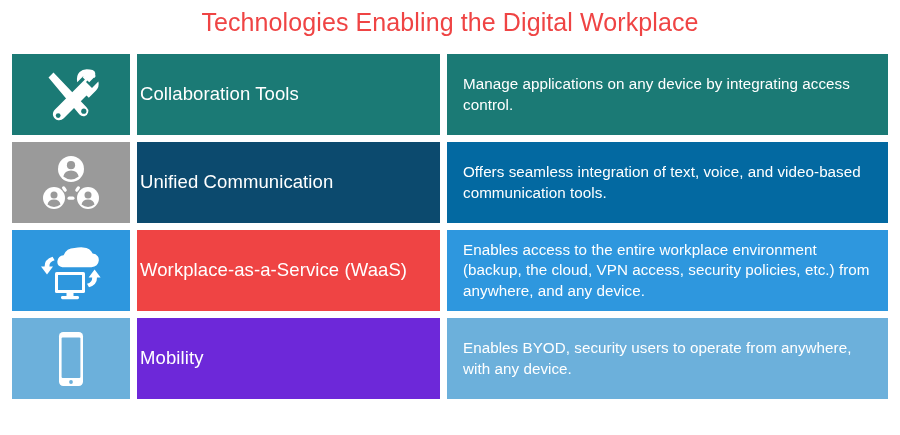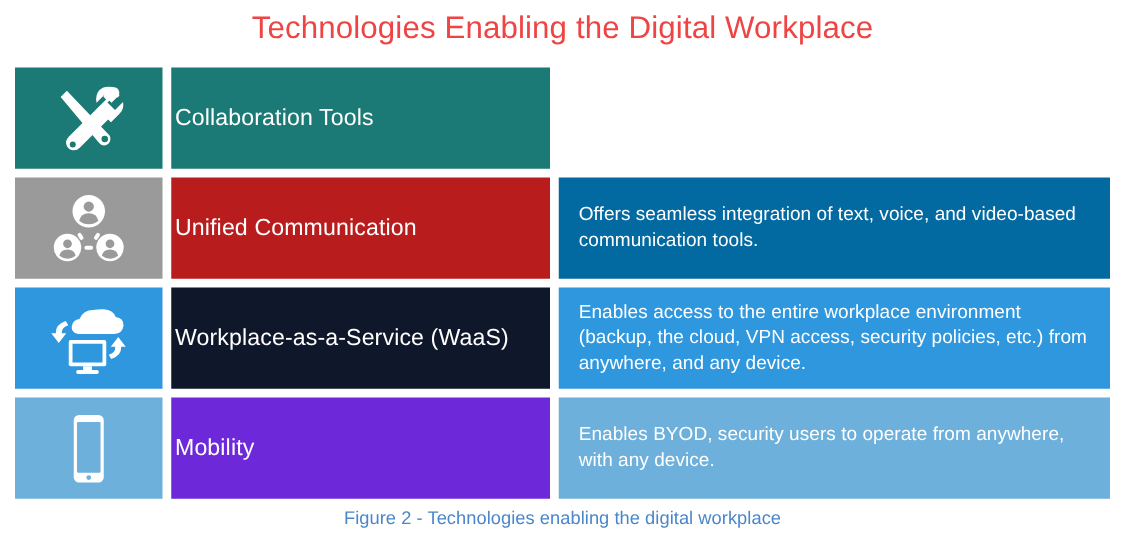--- a/index.html
+++ b/index.html
@@ -115,20 +115,23 @@
               <circle cx="19.2" cy="49.6" r="2.4" fill="#1b7a75"></circle>
             </g>
           </svg>
         </span>
       </div>
       <div class="gap"></div>
       <div class="cell-label" style="background:#1b7a75">
         <span>Collaboration Tools</span>
       </div>
       <div class="gap"></div>
+      <div class="cell-desc" style="background:#1b7a75">
+        <span>Manage applications on any device by integrating access control.</span>
+      </div>
     </div>
 
     <div class="row row-2">
       <div class="cell-icon" style="background:#9a9a9a">
         <span>
           <svg width="62" height="58" viewBox="0 0 62 58" aria-hidden="true">
             <g fill="#ffffff">
               <circle cx="31" cy="15" r="13"></circle>
               <circle cx="14" cy="44" r="11"></circle>
               <circle cx="48" cy="44" r="11"></circle>
@@ -141,21 +144,21 @@
               <path d="M31 16.6 Q24.6 16.6 23.3 22.6 Q26.6 25.4 31 25.4 Q35.4 25.4 38.7 22.6 Q37.4 16.6 31 16.6 Z"></path>
               <circle cx="14" cy="41" r="3.5"></circle>
               <path d="M14 45.6 Q8.6 45.6 7.5 50.6 Q10.4 52.9 14 52.9 Q17.6 52.9 20.5 50.6 Q19.4 45.6 14 45.6 Z"></path>
               <circle cx="48" cy="41" r="3.5"></circle>
               <path d="M48 45.6 Q42.6 45.6 41.5 50.6 Q44.4 52.9 48 52.9 Q51.6 52.9 54.5 50.6 Q53.4 45.6 48 45.6 Z"></path>
             </g>
           </svg>
         </span>
       </div>
       <div class="gap"></div>
-      <div class="cell-label" style="background:#b91c1c">
+      <div class="cell-label" style="background:#0c4a6e">
         <span>Unified Communication</span>
       </div>
       <div class="gap"></div>
       <div class="cell-desc" style="background:#0369a1">
         <span>Offers seamless integration of text, voice, and video-based communication tools.</span>
       </div>
     </div>
 
     <div class="row row-3">
       <div class="cell-icon" style="background:#2e97de">
@@ -167,21 +170,21 @@
               <rect x="28.5" y="51" width="7" height="4"></rect>
               <rect x="23" y="54" width="18" height="3.2" rx="1.4"></rect>
               <path d="M14.6 14.8 Q6.4 17.4 6.6 24.6 L3.0 24.6 L9.0 32.4 L15.0 24.6 L11.4 24.6 Q11.2 19.6 16.6 18.2 Z"></path>
               <path d="M51.0 31.2 Q59.2 28.6 59.0 21.4 L62.6 21.4 L56.6 13.6 L50.6 21.4 L54.2 21.4 Q54.4 26.4 49.0 27.8 Z" transform="translate(0,14)"></path>
             </g>
             <rect x="20" y="33" width="24" height="15" fill="#2e97de"></rect>
           </svg>
         </span>
       </div>
       <div class="gap"></div>
-      <div class="cell-label" style="background:#0f172a">
+      <div class="cell-label" style="background:#ef4444">
         <span>Workplace-as-a-Service (WaaS)</span>
       </div>
       <div class="gap"></div>
       <div class="cell-desc" style="background:#2e97de">
         <span>Enables access to the entire workplace environment (backup, the cloud, VPN access, security policies, etc.) from anywhere, and any device.</span>
       </div>
     </div>
 
     <div class="row row-4">
       <div class="cell-icon" style="background:#6cb0db">
@@ -198,15 +201,14 @@
         <span>Mobility</span>
       </div>
       <div class="gap"></div>
       <div class="cell-desc" style="background:#6cb0db">
         <span>Enables BYOD, security users to operate from anywhere, with any device.</span>
       </div>
     </div>
 
   </div>
 
-  <div class="caption">Figure 2 - Technologies enabling the digital workplace</div>
 
 </div>
 
 </body></html>

